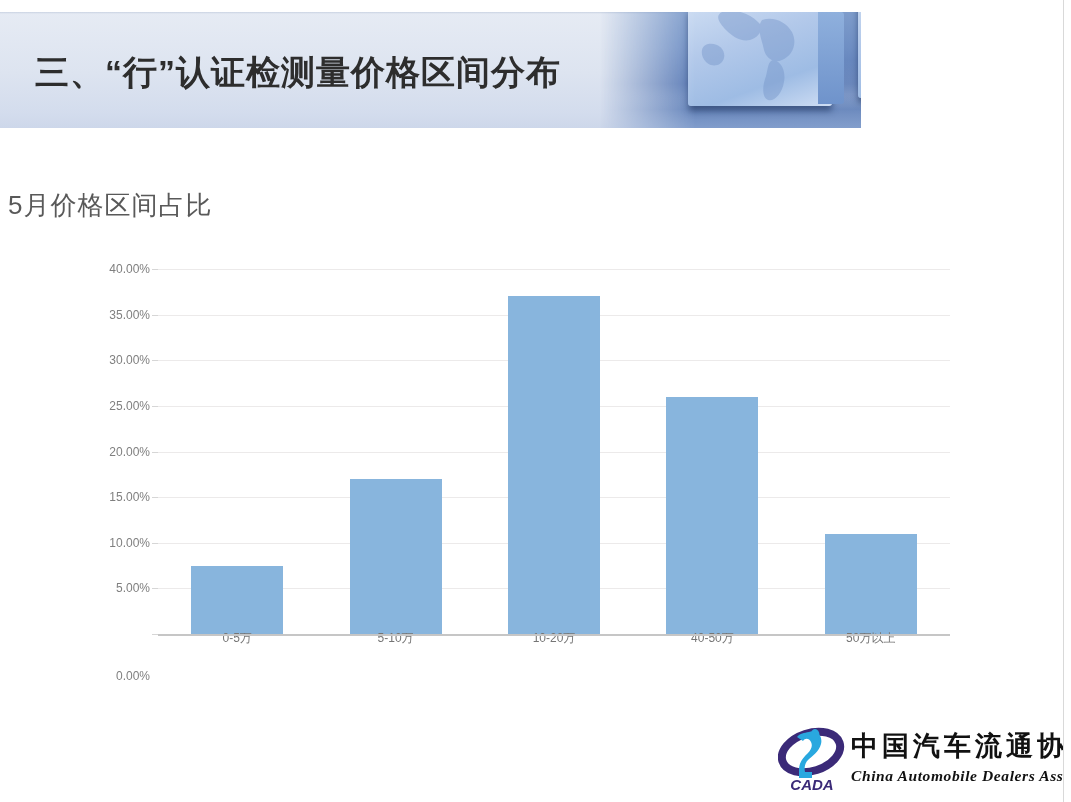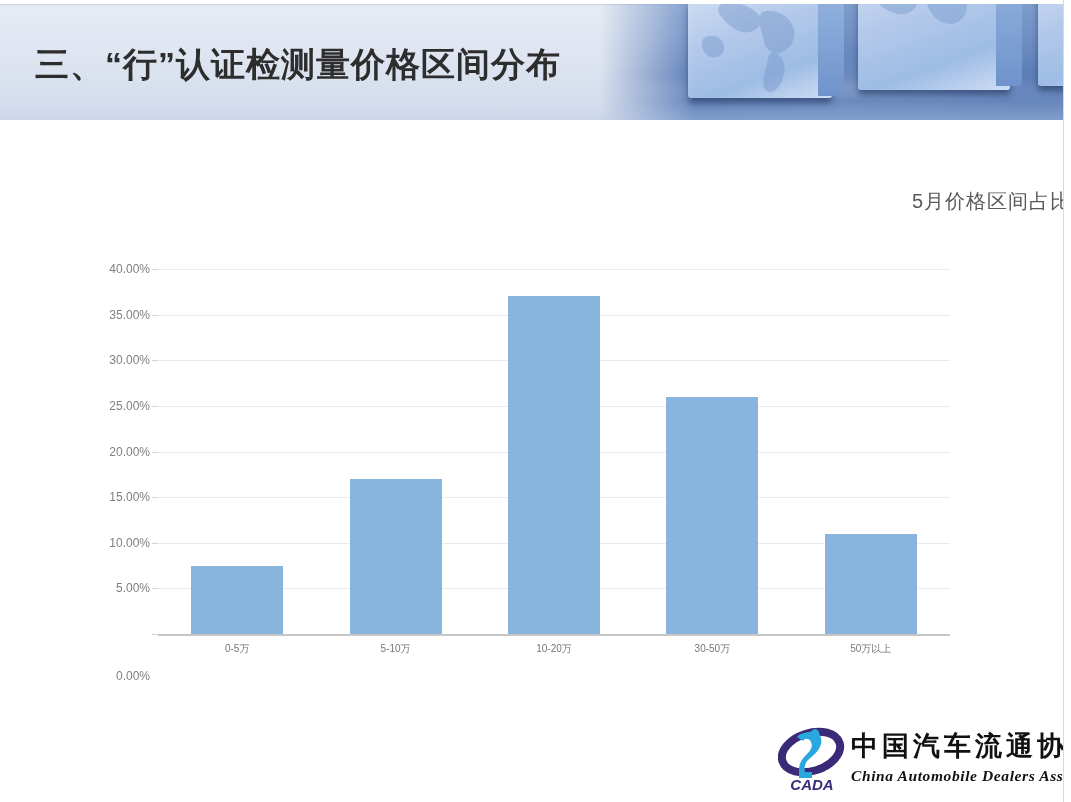--- a/index.html
+++ b/index.html
@@ -24,22 +24,22 @@
     height: 802px;
     background: #ffffff;
     border-right: 1px solid #d9d9d9;
     overflow: hidden;
   }
 
   
   #header-band {
     position: absolute;
     left: 0;
-    top: 4px;
-    width: 1063px;
+    top: 12px;
+    width: 861px;
     height: 116px;
     overflow: hidden;
   }
   .band-left-fill {
     position: absolute;
     left: 0; top: 0;
     width: 1063px; height: 116px;
     background: linear-gradient(180deg,#e6ebf4 0%, #dde4f0 52%, #d3dced 88%, #cdd7ea 100%);
   }
   .band-top-hairline {
@@ -106,22 +106,22 @@
     left: 0;
     top: 116px;
     width: 1063px;
     height: 686px;
   }
   #chart-title {
     position: absolute;
     left: 8px;
     top: 72px;
     width: 1063px;
-    text-align: right;
-    font-size: 20px;
+    text-align: left;
+    font-size: 26px;
     color: #595959;
     letter-spacing: 1px;
   }
   #plot {
     position: absolute;
     left: 158px;
     top: 153px;
     width: 792px;
     height: 365px;
   }
@@ -156,22 +156,22 @@
     height: 1px;
     background: #d6d6d6;
   }
   .bar {
     position: absolute;
     bottom: 0;
     background: #88b5dd;
   }
   .xtick-label {
     position: absolute;
-    top: 373px;
-    font-size: 10px;
+    top: 361px;
+    font-size: 12px;
     color: #757575;
     text-align: center;
     white-space: nowrap;
     transform: translateX(-50%);
   }
 
   
   #logo {
     position: absolute;
     left: 778px;
@@ -292,21 +292,21 @@
           <div class="bar" title="0-5万: 7.5%" style="left: 33.2px; width: 92px; height: 68.4375px; background: rgb(136, 181, 221);"></div>
           <div class="bar" title="5-10万: 17%" style="left: 191.6px; width: 92px; height: 155.125px; background: rgb(136, 181, 221);"></div>
           <div class="bar" title="10-20万: 37%" style="left: 350px; width: 92px; height: 337.625px; background: rgb(136, 181, 221);"></div>
           <div class="bar" title="20-50万: 26%" style="left: 508.4px; width: 92px; height: 237.25px; background: rgb(136, 181, 221);"></div>
           <div class="bar" title="50万以上: 11%" style="left: 666.8px; width: 92px; height: 100.375px; background: rgb(136, 181, 221);"></div>
         </div>
       <div id="xtick-layer">
           <div class="xtick-label" style="left: 79.2px;">0-5万</div>
           <div class="xtick-label" style="left: 237.6px;">5-10万</div>
           <div class="xtick-label" style="left: 396px;">10-20万</div>
-          <div class="xtick-label" style="left: 554.4px;">30-50万</div>
+          <div class="xtick-label" style="left: 554.4px;">40-50万</div>
           <div class="xtick-label" style="left: 712.8px;">50万以上</div>
         </div>
       <div class="axis-baseline" style="bottom:-2px;"></div>
     </div>
   </div>
 
   <div id="logo">
     <div id="logo-mark">
       <svg width="70" height="68" viewBox="0 0 70 68">
         <ellipse cx="33" cy="26" rx="30" ry="19" transform="rotate(-18 33 26)" fill="none" stroke="#3b2a78" stroke-width="8"></ellipse>

